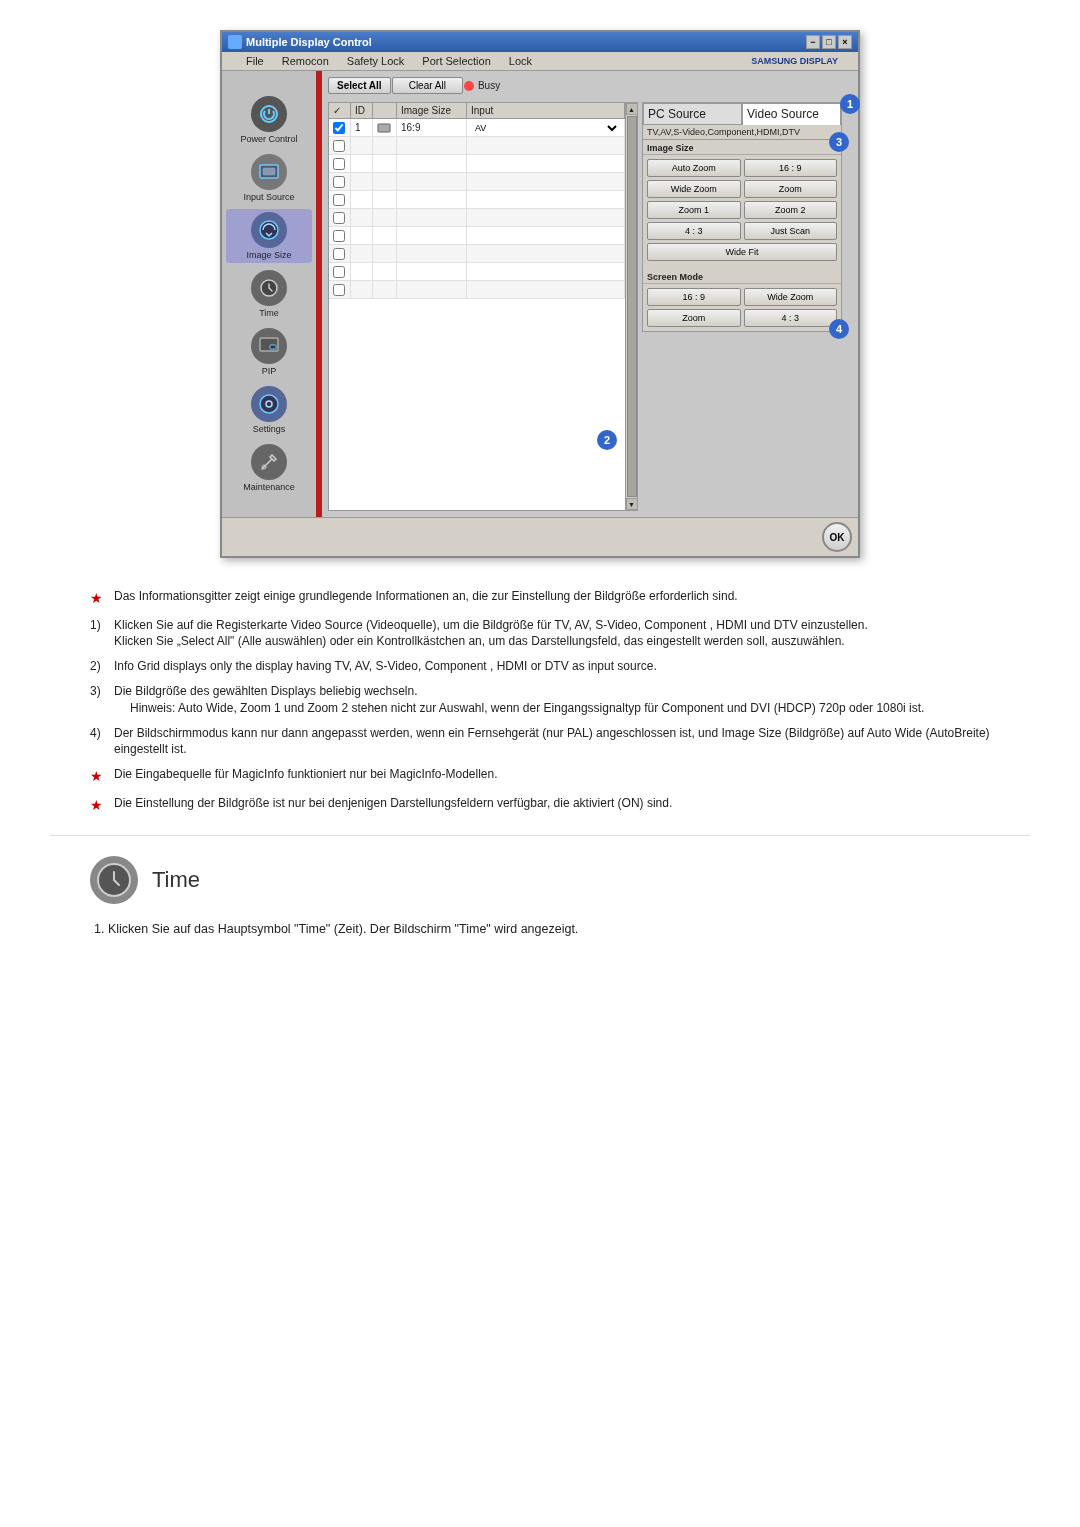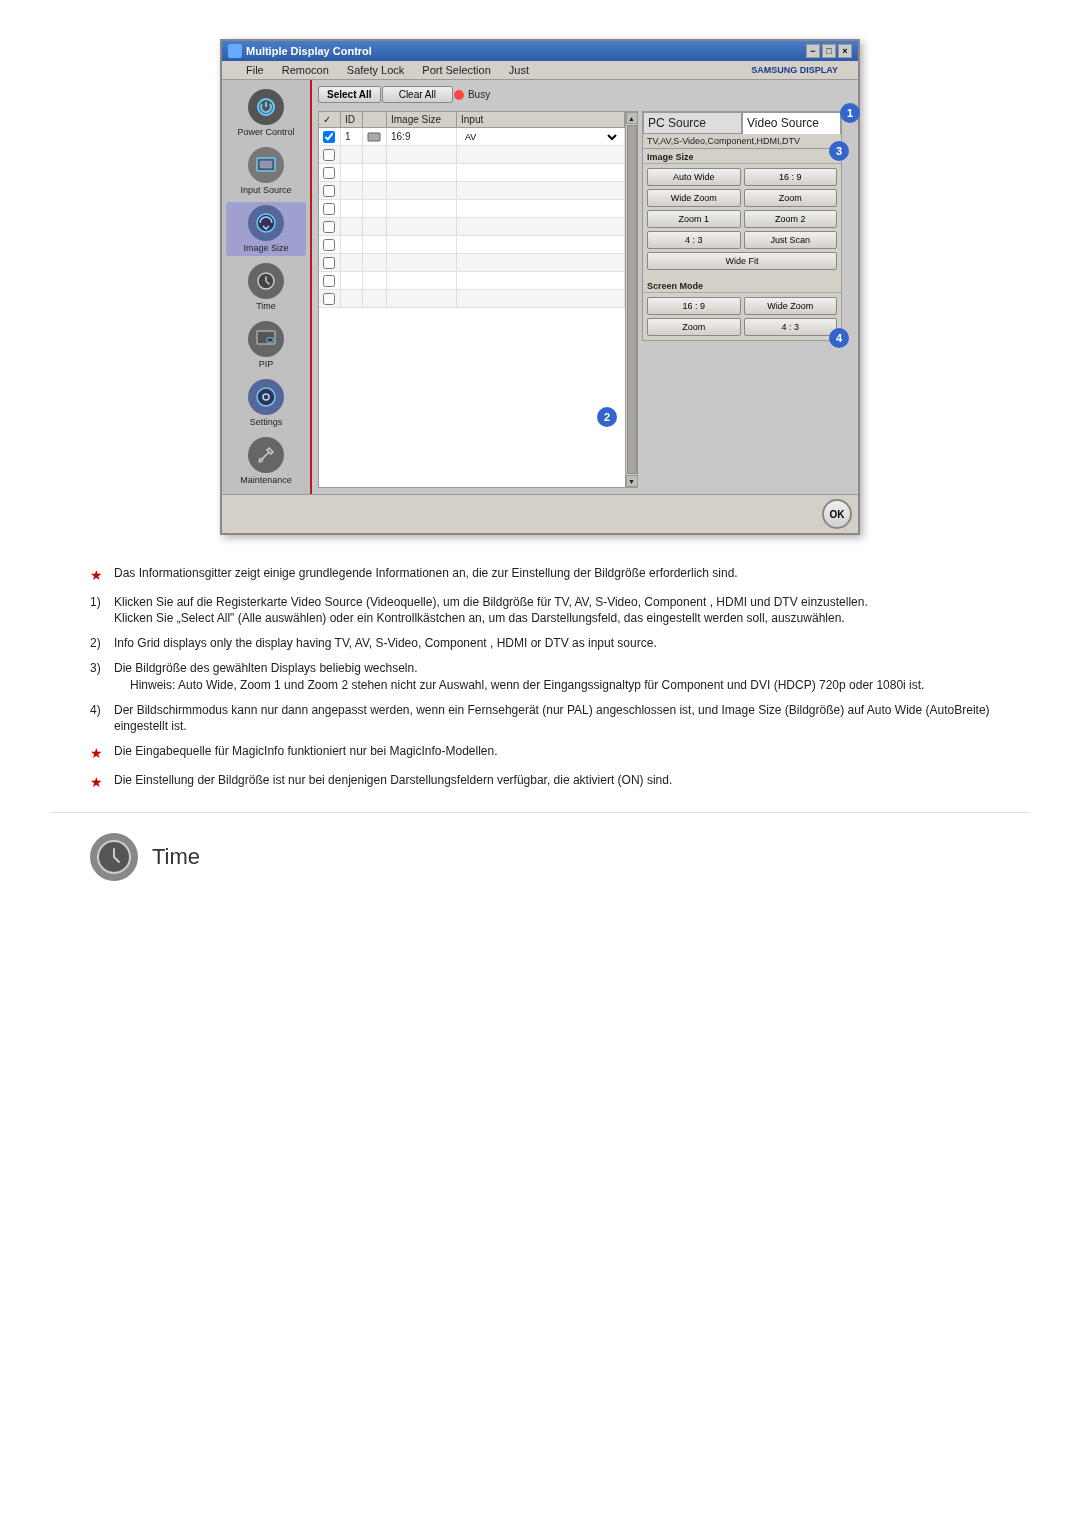--- a/index.html
+++ b/index.html
@@ -8,21 +8,20 @@
       min-height: 1527px;
       background: #ffffff;
       font-family: Arial, sans-serif;
       font-size: 13px;
       color: #222;
     }
 
     
     .page-content {
       padding: 30px 50px;
-      margin-top: 9px;
     }
 
     
     .app-window {
       width: 640px;
       margin: 0 auto 30px auto;
       border: 2px solid #888;
       background: #e8e8e8;
       box-shadow: 3px 3px 8px rgba(0,0,0,0.3);
     }
@@ -93,24 +92,24 @@
 
     
     .app-body {
       display: flex;
       background: #c8c8c8;
       min-height: 340px;
     }
 
     
     .sidebar {
-      width: 90px;
+      width: 100px;
       background: #c0c0c0;
-      border-right: 2px solid #b91c1c;
-      padding: 6px 4px;
+      border-right: 6px solid #b91c1c;
+      padding: 22px 4px;
       display: flex;
       flex-direction: column;
       gap: 4px;
     }
     .sidebar-item {
       display: flex;
       flex-direction: column;
       align-items: center;
       cursor: pointer;
       padding: 3px 2px;
@@ -449,21 +448,21 @@
         <div class="win-btn">×</div>
       </div>
     </div>
 
     <div class="menu-bar">
       <div class="menu-bar-left">
         <span class="menu-item">File</span>
         <span class="menu-item">Remocon</span>
         <span class="menu-item">Safety Lock</span>
         <span class="menu-item">Port Selection</span>
-        <span class="menu-item">Just</span>
+        <span class="menu-item">Lock</span>
       </div>
       <span class="samsung-logo">SAMSUNG DISPLAY</span>
     </div>
 
     <div class="app-body">
 
       <div class="sidebar">
 
         <div class="sidebar-item">
           <div class="sidebar-icon">
@@ -684,21 +683,21 @@
                 <div class="source-tab">PC Source</div>
                 <div class="source-tab active">Video Source</div>
               </div>
               <div class="source-info">TV,AV,S-Video,Component,HDMI,DTV</div>
 
               <div style="position:relative;">
                 <div class="section-label">
                   <span>Image Size</span>
                 </div>
                 <div class="btn-grid">
-                  <button class="panel-btn">Auto Wide</button>
+                  <button class="panel-btn">Auto Zoom</button>
                   <button class="panel-btn">16 : 9</button>
                   <button class="panel-btn">Wide Zoom</button>
                   <button class="panel-btn">Zoom</button>
                   <button class="panel-btn">Zoom 1</button>
                   <button class="panel-btn">Zoom 2</button>
                   <button class="panel-btn">4 : 3</button>
                   <button class="panel-btn">Just Scan</button>
                   <button class="panel-btn panel-btn-full">Wide Fit</button>
                 </div>
 
@@ -774,15 +773,16 @@
   <div class="time-section">
     <div class="time-header">
       <div class="time-icon">
         <svg width="36" height="36" viewBox="0 0 36 36" fill="none">
           <circle cx="18" cy="18" r="16" stroke="#ccc" stroke-width="2" fill="#555"></circle>
           <path d="M18 10 v8 l5 5" stroke="#ccc" stroke-width="2" stroke-linecap="round"></path>
         </svg>
       </div>
       <span class="time-title">Time</span>
     </div>
+    <p class="time-note">1.  Klicken Sie auf das Hauptsymbol "Time" (Zeit). Der Bildschirm "Time" wird angezeigt.</p>
   </div>
 
 </div>
 
 </body></html>

